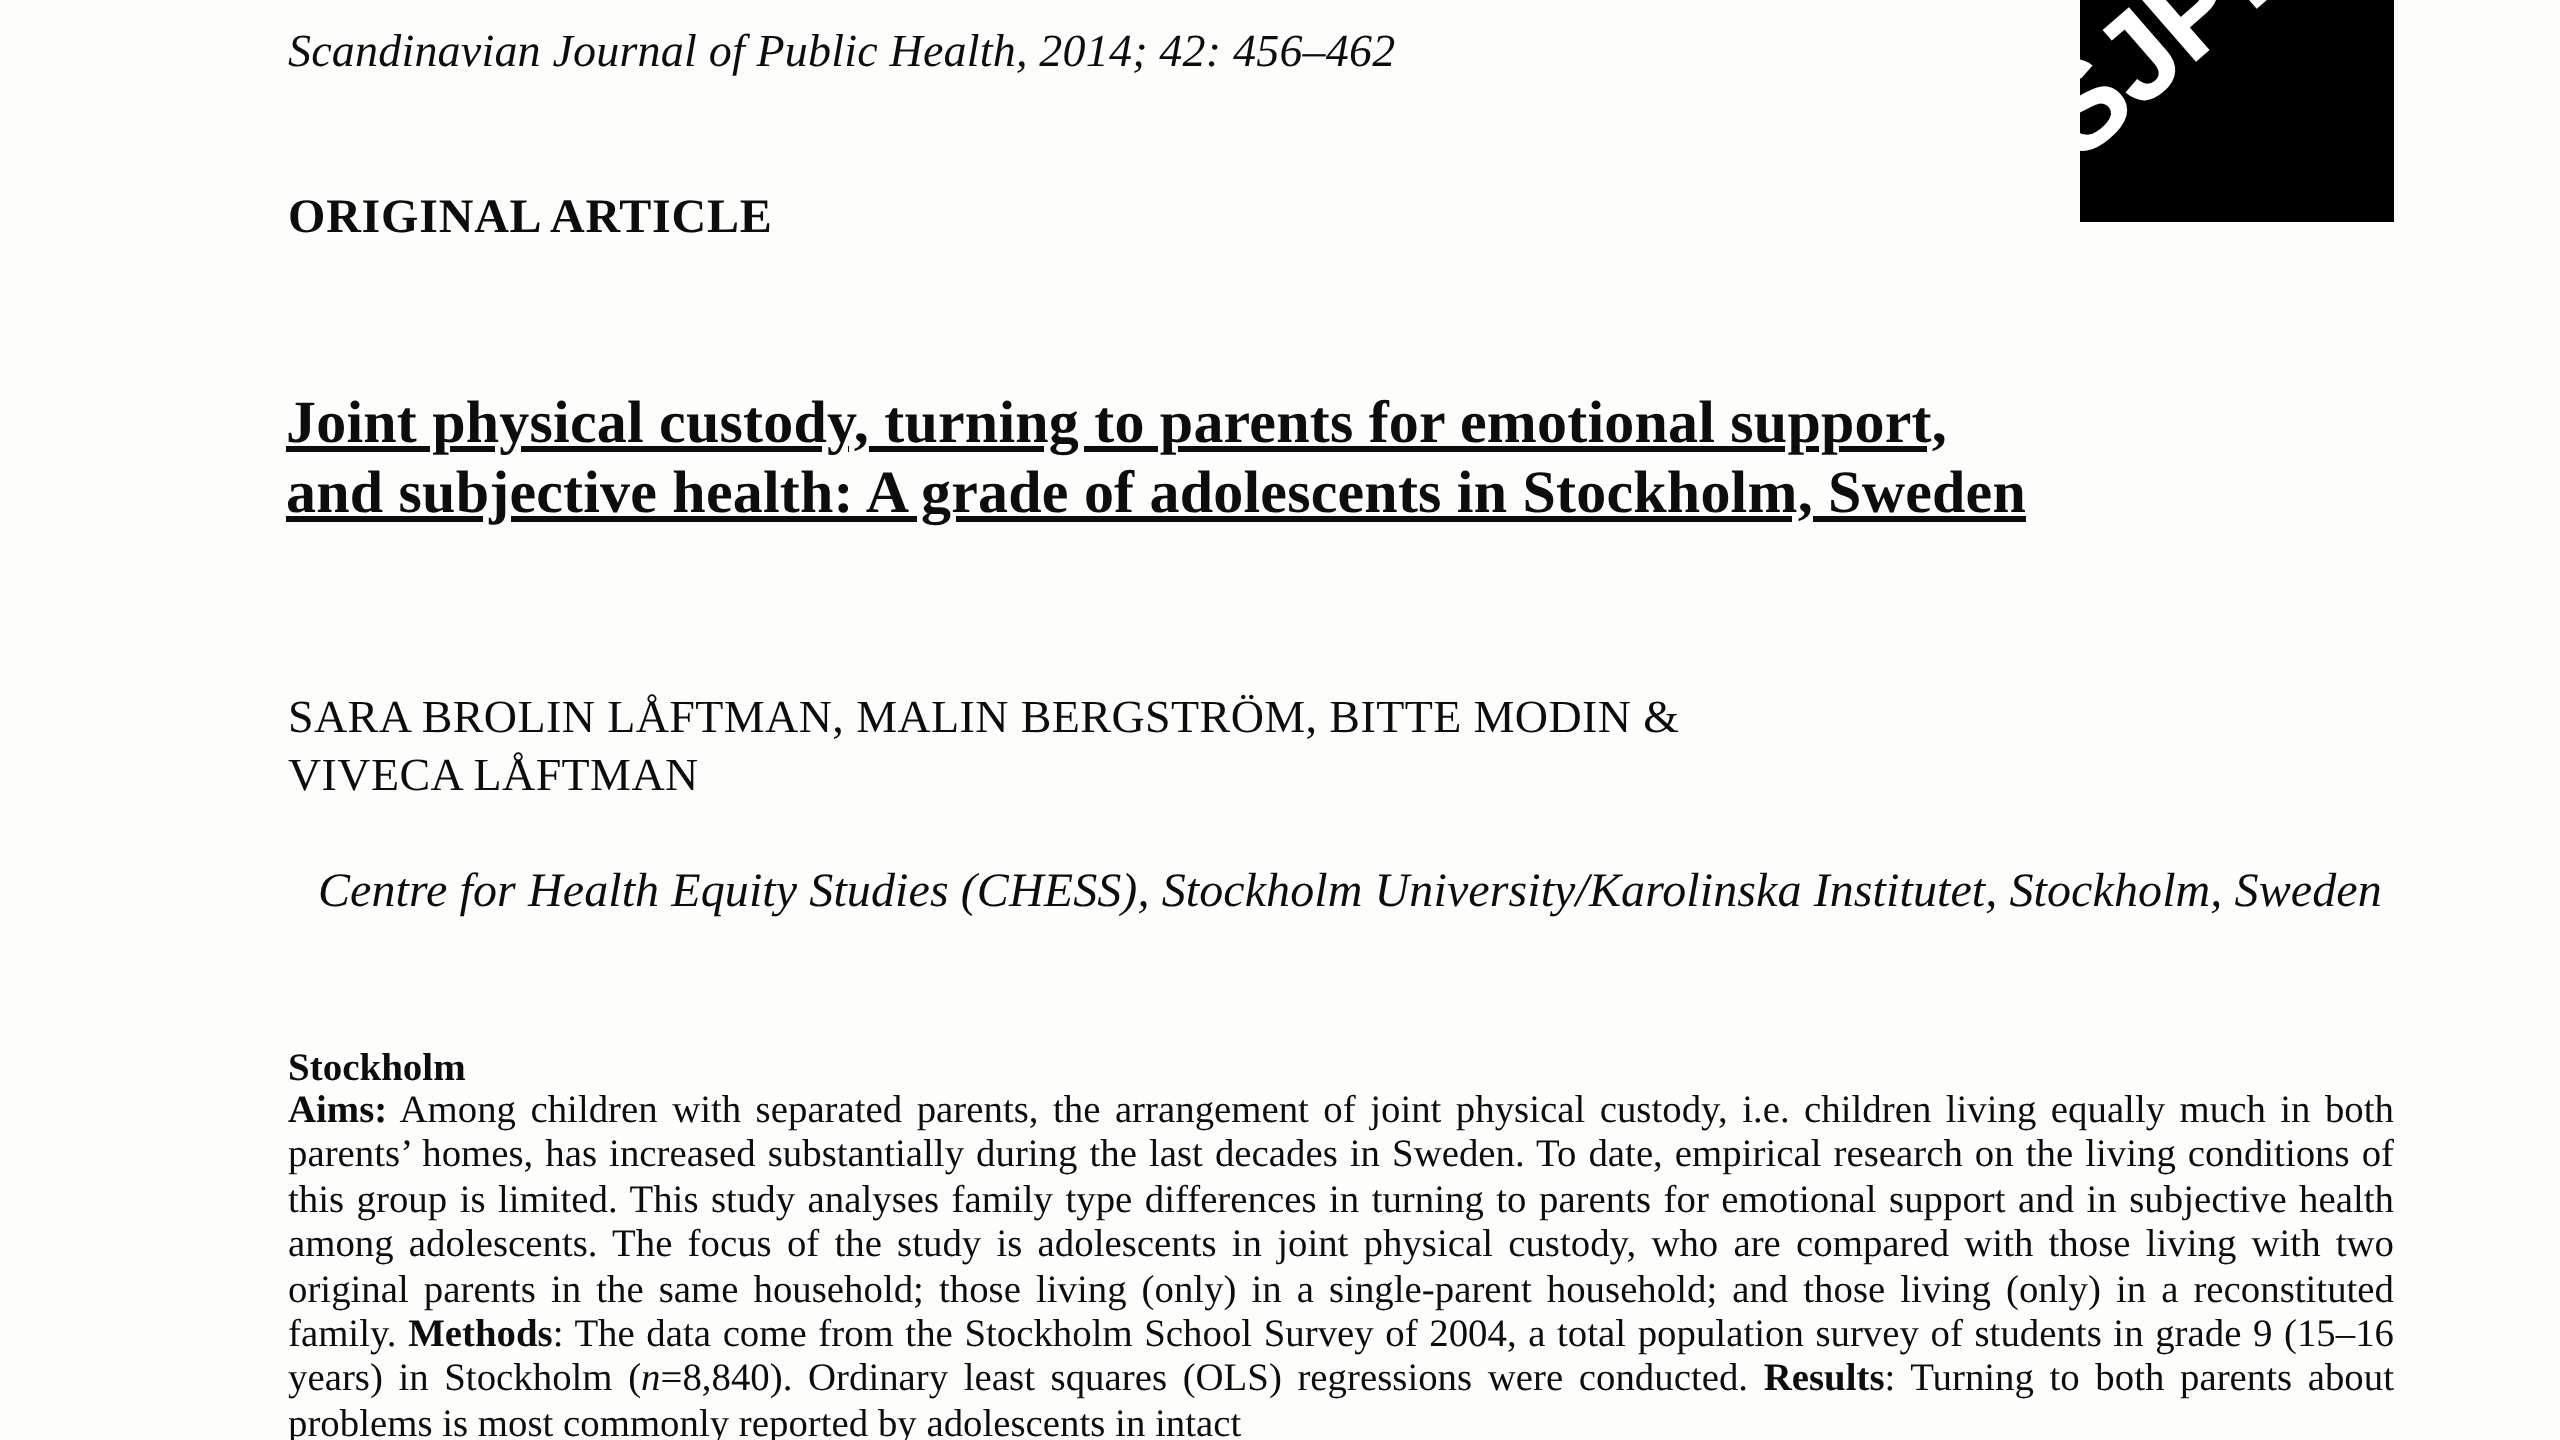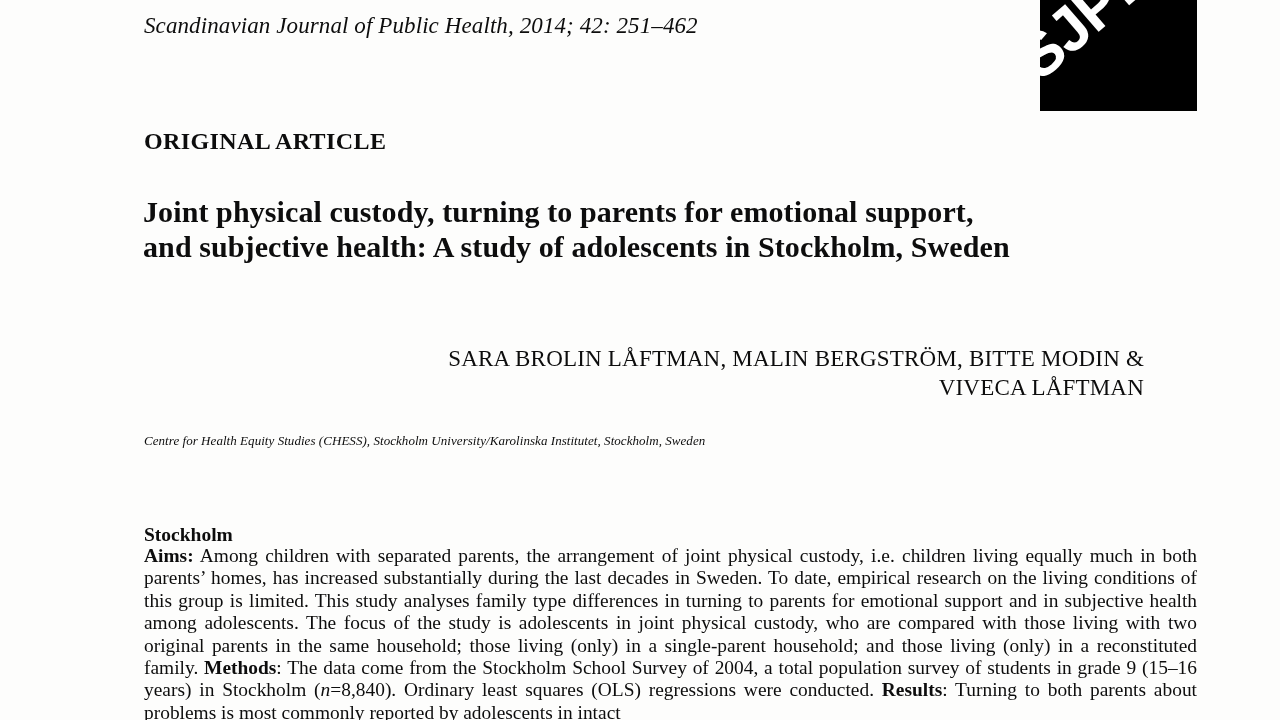--- a/index.html
+++ b/index.html
@@ -68,54 +68,53 @@
 
   
   .article-type {
     position: absolute;
     left: 144px;
     top: 96px;
     font-size: 24px;
     font-weight: bold;
     letter-spacing: 0.4px;
     white-space: nowrap;
-    margin-top: 32px;
   }
 
   
   .title {
     position: absolute;
     left: 143px;
     top: 194px;
     width: 1060px;
     font-size: 30px;
     font-weight: bold;
     line-height: 35px;
     letter-spacing: 0.1px;
   }
-  .title .tline { display: block; white-space: nowrap; }
+  .title .tline { display: block; white-space: nowrap; text-decoration: underline; }
 
   
   .authors {
     position: absolute;
     left: 144px;
     top: 344px;
     width: 1000px;
     font-size: 23px;
     line-height: 29px;
     letter-spacing: 0.2px;
   }
-  .authors .aline { display: block; white-space: nowrap; text-align: right; }
+  .authors .aline { display: block; white-space: nowrap; }
 
   
   .affiliation {
     position: absolute;
-    left: 144px;
+    left: 159px;
     top: 433px;
-    font-size: 13px;
+    font-size: 24px;
     font-style: italic;
     letter-spacing: 0.05px;
     white-space: nowrap;
   }
 
   
   .abstract-heading {
     position: absolute;
     left: 144px;
     top: 524px;
@@ -139,32 +138,32 @@
   .abstract-body .it {
     font-style: italic;
   }
 </style>
 </head>
 <body>
 
 <div class="page">
 
   <div class="journal-line">
-    <span class="jtitle">Scandinavian Journal of Public Health,</span><span> 2014; 42: 251–462</span>
+    <span class="jtitle">Scandinavian Journal of Public Health,</span><span> 2014; 42: 456–462</span>
   </div>
 
   <div class="logo-box">
     <div class="logo-text">SJPH</div>
   </div>
 
   <div class="article-type">ORIGINAL ARTICLE</div>
 
   <div class="title">
     <span class="tline">Joint physical custody, turning to parents for emotional support,</span>
-    <span class="tline">and subjective health: A study of adolescents in Stockholm, Sweden</span>
+    <span class="tline">and subjective health: A grade of adolescents in Stockholm, Sweden</span>
   </div>
 
   <div class="authors">
     <span class="aline">SARA BROLIN LÅFTMAN, MALIN BERGSTRÖM, BITTE MODIN &amp;</span>
     <span class="aline">VIVECA LÅFTMAN</span>
   </div>
 
   <div class="affiliation">Centre for Health Equity Studies (CHESS), Stockholm University/Karolinska Institutet, Stockholm, Sweden</div>
 
   <div class="abstract-heading">Stockholm</div>

